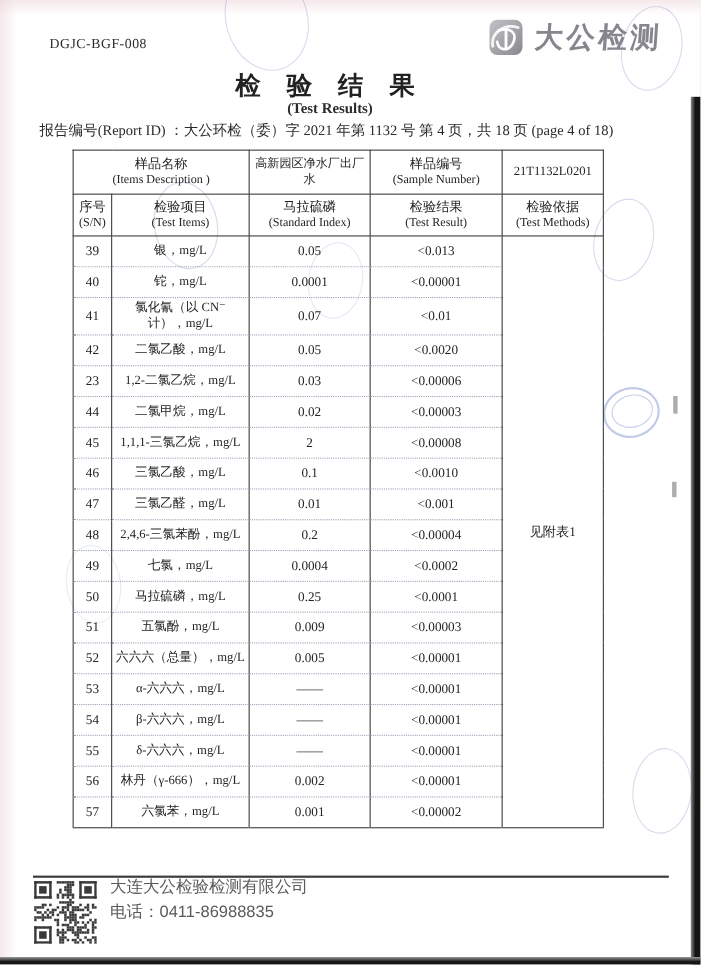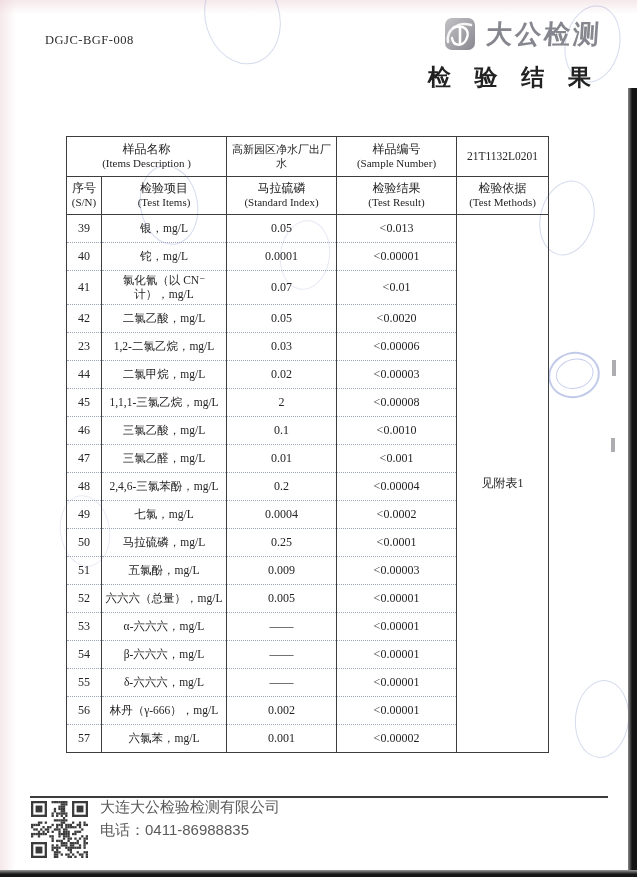--- a/index.html
+++ b/index.html
@@ -26,21 +26,21 @@
   .wm .inner { position:absolute; left:6px; top:5px; right:4px; bottom:7px;
     border-radius:50%; border:1px solid rgba(95,115,200,.35); }
 
   .form-code { position:absolute; left:45px; top:33px; font-size:12.5px; letter-spacing:.5px; }
 
   .logo { position:absolute; left:444px; top:16px; display:flex; align-items:center; }
   .logo-badge { width:32px; height:36px; }
   .logo-text { margin-left:10px; font-size:26px; font-weight:bold; color:#86868e;
     transform:skewX(-4deg); letter-spacing:3px; white-space:nowrap; }
 
-  .title { position:absolute; left:0; top:62px; width:600px; text-align:right;
+  .title { position:absolute; left:0; top:62px; width:600px; text-align:center;
     font-size:23px; font-weight:bold; letter-spacing:9px; color:#222; }
   .subtitle { position:absolute; left:0; top:91px; width:600px; text-align:center;
     font-size:13.5px; font-weight:bold; }
   .report-line { position:absolute; left:36px; top:110px; width:570px; font-size:13.2px;
     white-space:nowrap; }
 
   .results { position:absolute; left:48px; top:136px;padding-left:18px; }
   table { border-collapse:collapse; table-layout:fixed; width:482px;
     font-size:12px; color:#242424; }
   col.c1{width:35px} col.c2{width:125px} col.c3{width:110px} col.c4{width:120px} col.c5{width:92px}
@@ -99,20 +99,22 @@
       </defs>
       <rect x="1" y="2" width="30" height="32" rx="7" fill="url(#lg)"></rect>
       <path d="M4 26 C 2 14, 14 5, 27 9" fill="none" stroke="#f5f5f5" stroke-width="2.6" stroke-linecap="round"></path>
       <path d="M9 12 C 20 8, 27 14, 22 24 C 18 31, 9 30, 8 22" fill="none" stroke="#ffffff" stroke-width="2.4" stroke-linecap="round"></path>
       <path d="M16 11 L 16 27" stroke="#ffffff" stroke-width="2.6" stroke-linecap="round"></path>
     </svg>
     <div class="logo-text">大公检测</div>
   </div>
 
   <div class="title">检 验 结 果</div>
+  <div class="subtitle">(Test Results)</div>
+  <div class="report-line">报告编号(Report ID) ：大公环检（委）字 2021 年第 1132 号 第 4 页，共 18 页 (page 4 of 18)</div>
 
   <div class="results">
     <table>
       <colgroup>
           <col class="c1">
           <col class="c2">
           <col class="c3">
           <col class="c4">
           <col class="c5">
         </colgroup>

